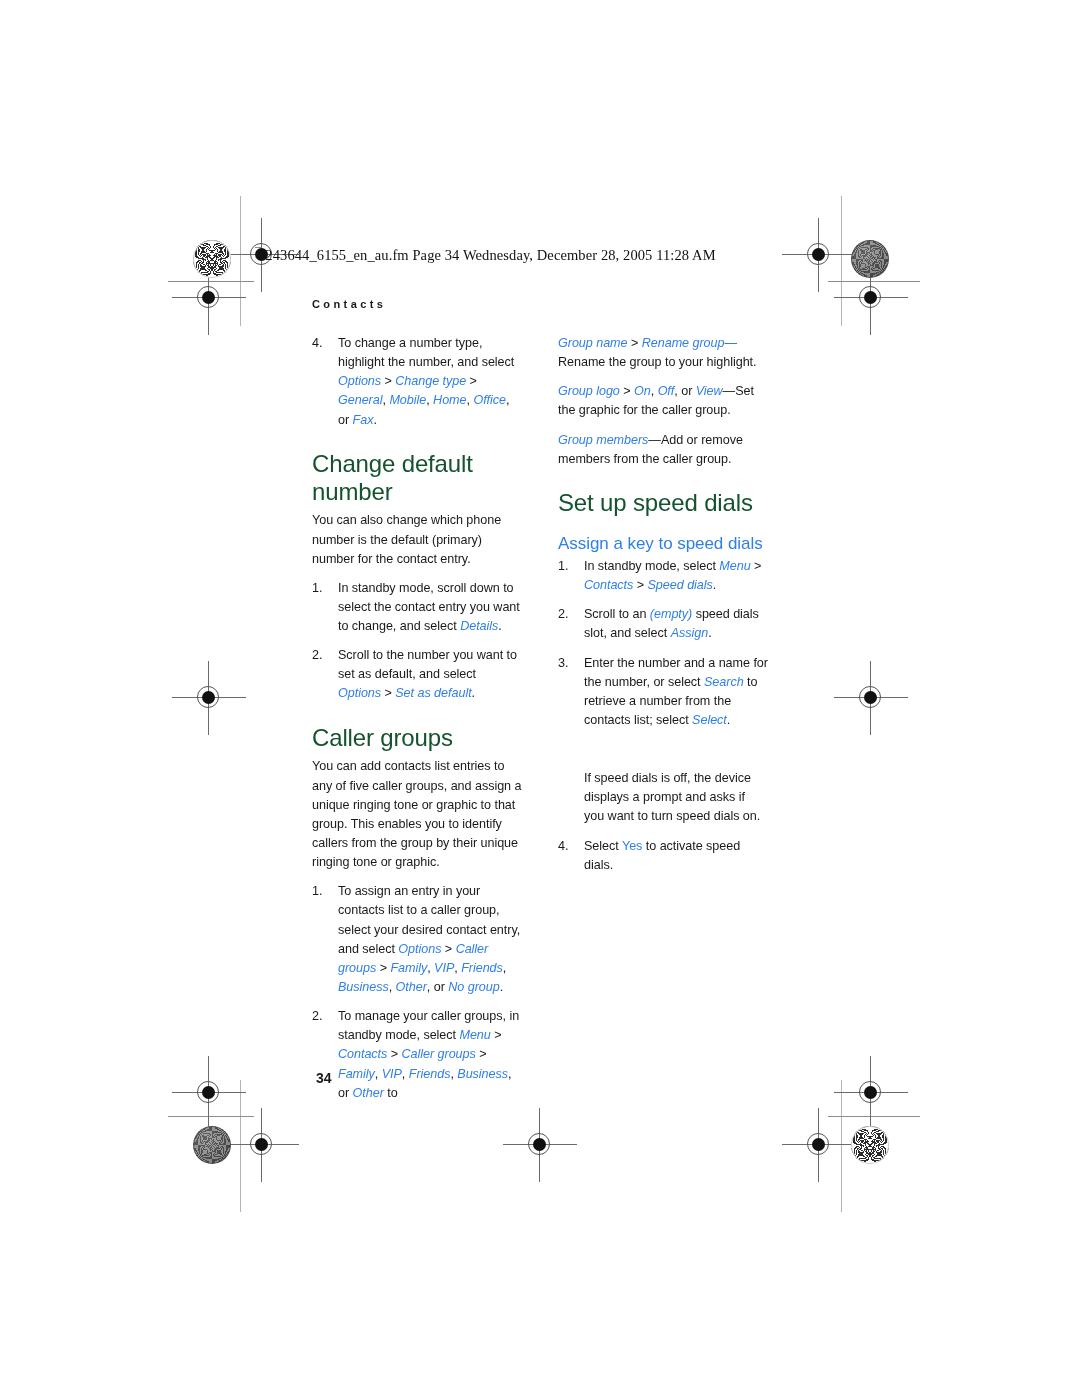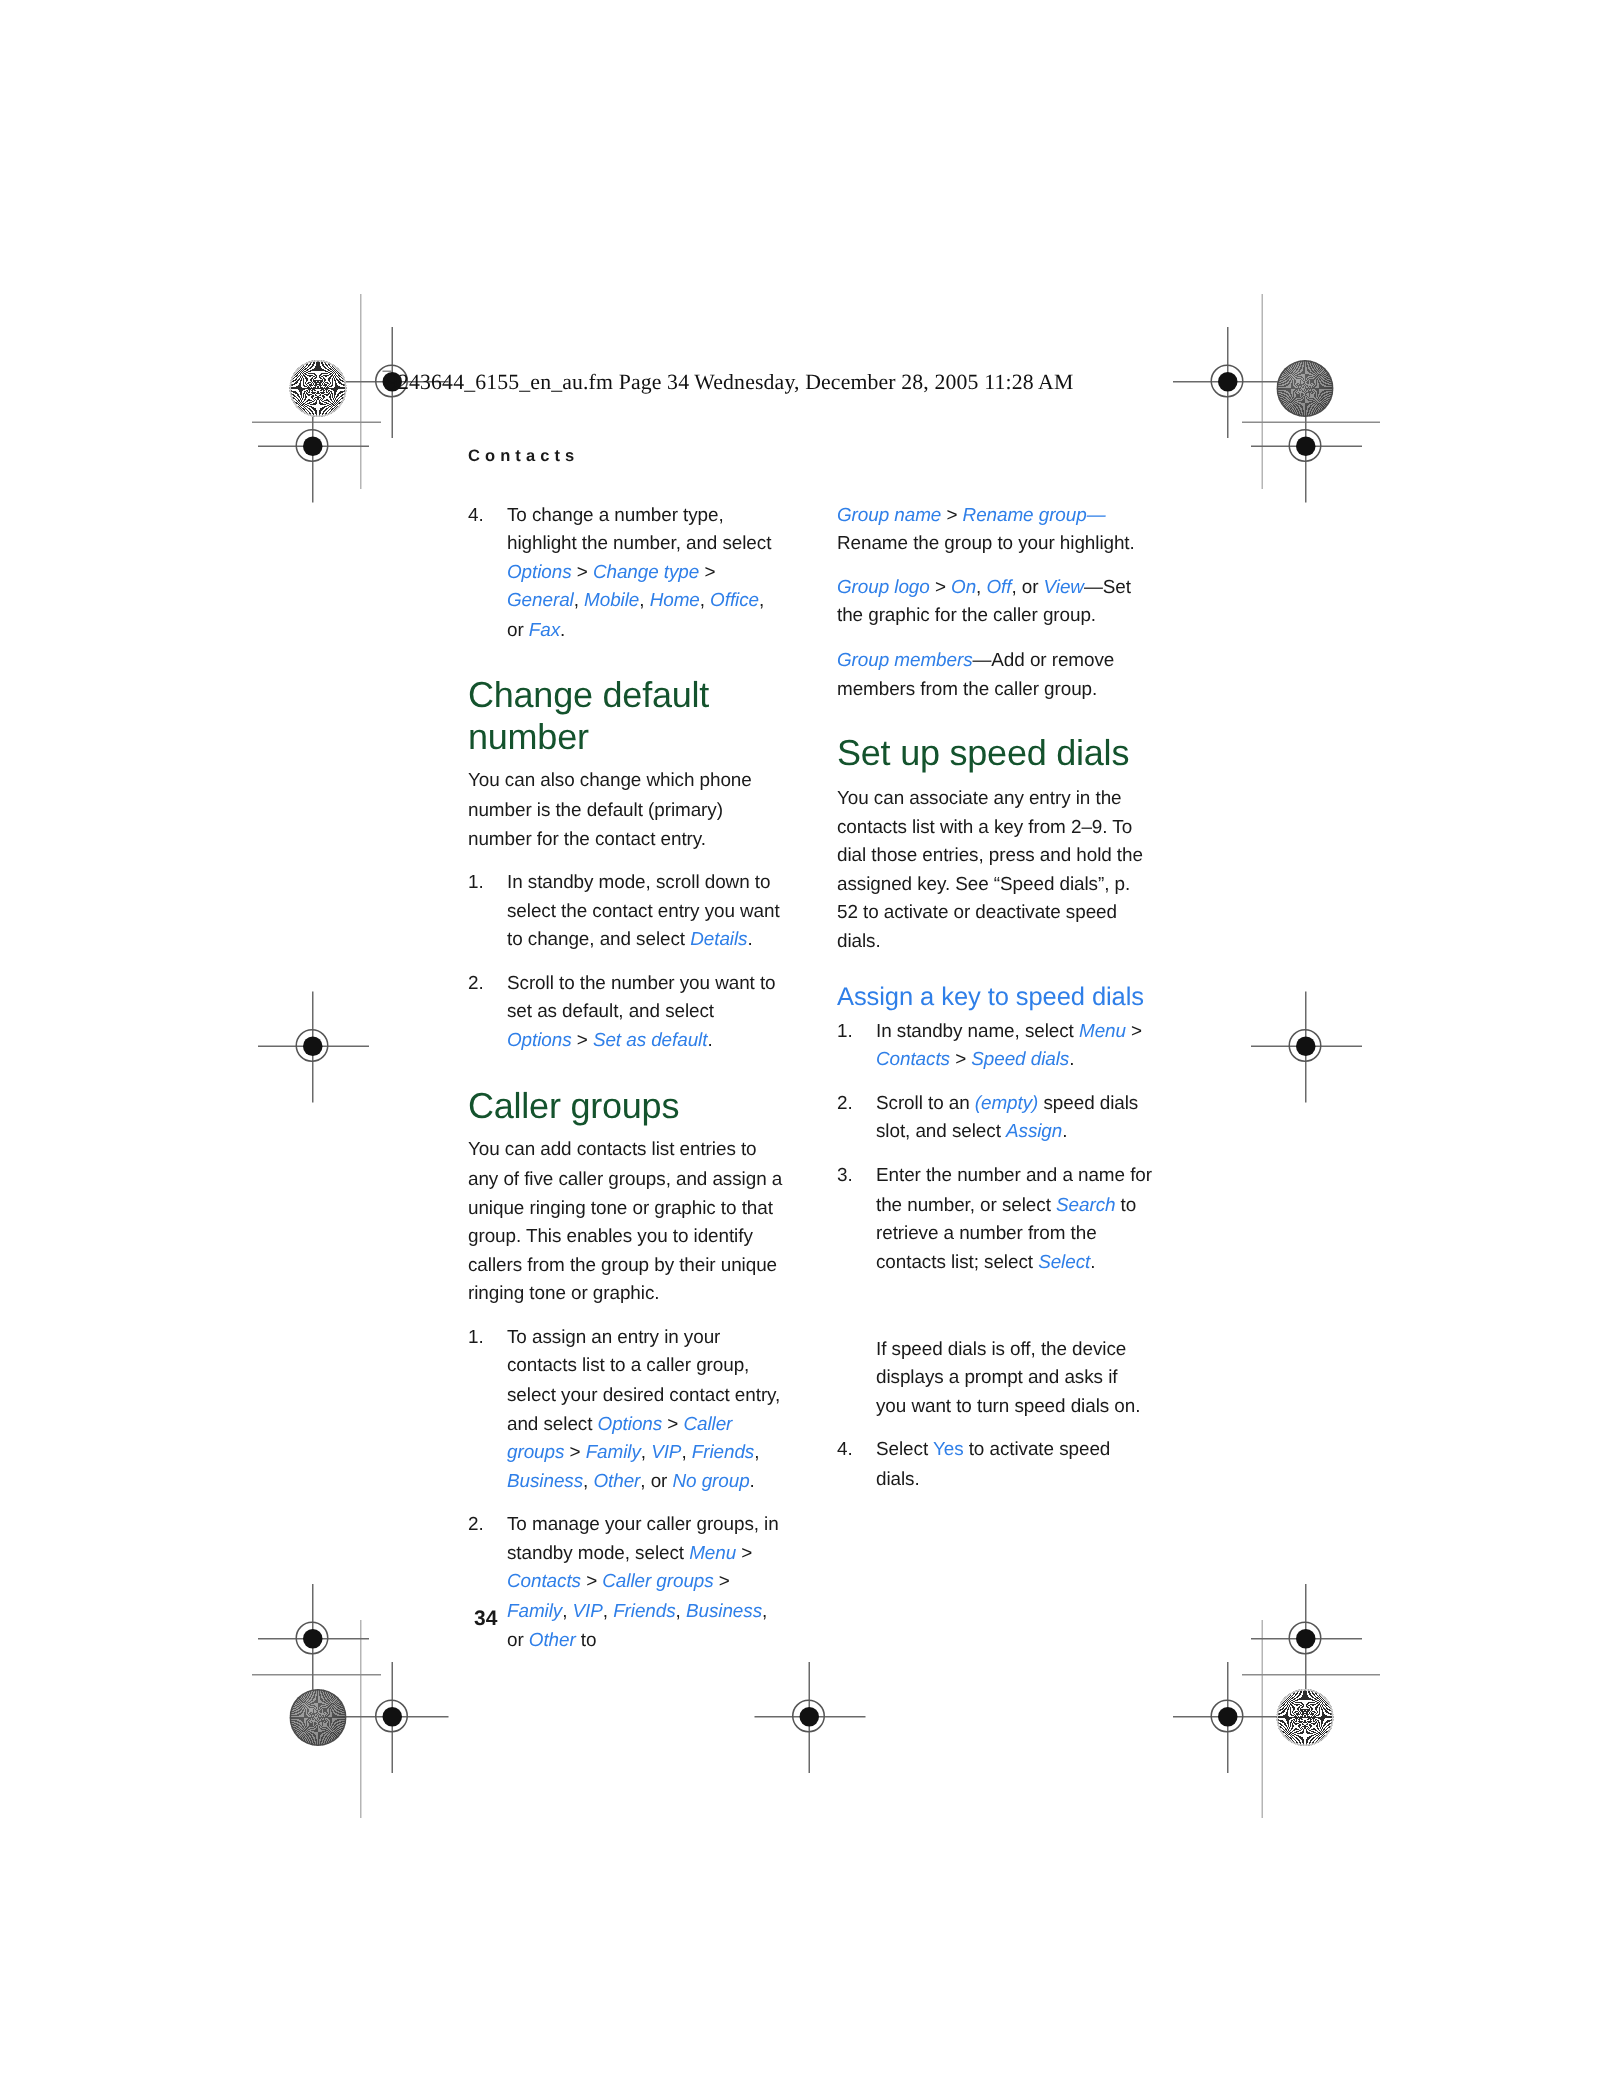--- a/index.html
+++ b/index.html
@@ -299,27 +299,26 @@
     <p class="body">
       <span class="ui">Group logo</span><span class="sep"> &gt; </span><span class="ui">On</span><span>, </span><span class="ui">Off</span><span>, or </span><span class="ui">View</span><span>—</span><span>Set the graphic for the caller group.</span>
     </p>
 
     <p class="body">
       <span class="ui">Group members</span><span>—</span><span>Add or remove members from the caller group.</span>
     </p>
 
     <h1 class="sec">Set up speed dials</h1>
 
-    <p class="body">You can associate any entry in the contacts list with a key from 2–9. To dial those entries, press and hold the assigned key. See “Speed dials”, p. 52 to activate or deactivate speed dials.</p>
 
     <h2 class="sub">Assign a key to speed dials</h2>
 
     <ol class="steps">
       <li>
-        <span class="num">1.</span><span>In standby name, select </span><span class="ui">Menu</span><span class="sep"> &gt; </span><span class="ui">Contacts</span><span class="sep"> &gt; </span><span class="ui">Speed dials</span><span>.</span>
+        <span class="num">1.</span><span>In standby mode, select </span><span class="ui">Menu</span><span class="sep"> &gt; </span><span class="ui">Contacts</span><span class="sep"> &gt; </span><span class="ui">Speed dials</span><span>.</span>
       </li>
       <li>
         <span class="num">2.</span><span>Scroll to an </span><span class="ui">(empty)</span><span> speed dials slot, and select </span><span class="ui">Assign</span><span>.</span>
       </li>
       <li>
         <span class="num">3.</span><span>Enter the number and a name for the number, or select </span><span class="ui">Search</span><span> to retrieve a number from the contacts list; select </span><span class="ui">Select</span><span>.</span>
       </li>
       <li style="list-style:none;margin-top:39px;">
         <span class="num"></span><span>If speed dials is off, the device displays a prompt and asks if you want to turn speed dials on.</span>
       </li>

